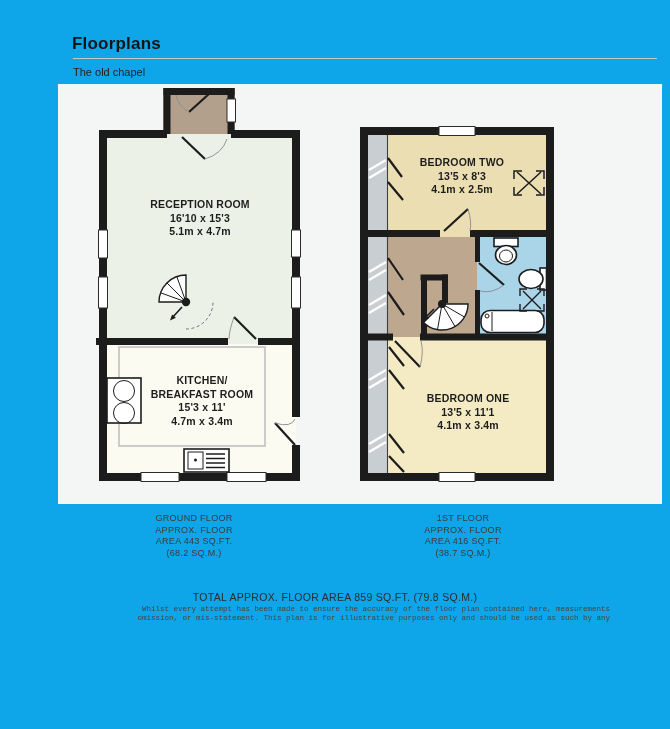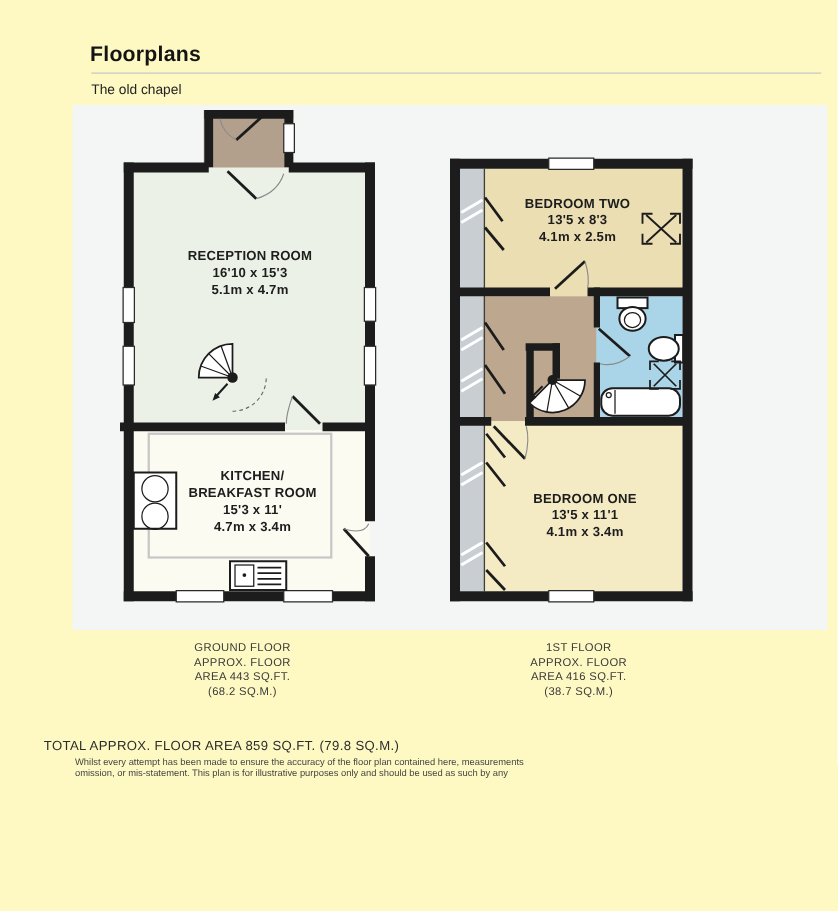--- a/index.html
+++ b/index.html
@@ -1,27 +1,27 @@
 <!DOCTYPE html>
 <html><head>
 <meta charset="utf-8">
 <style>
   html,body{margin:0;padding:0;background:#ffffff;}
-  #canvas{position:relative;width:670px;height:729px;background:#fef9c3;overflow:hidden;
+  #canvas{position:relative;width:670px;height:729px;background:#0ea5e9;overflow:hidden;
           font-family:"Liberation Sans",sans-serif;color:#1e1e1e;}
   .abs{position:absolute;}
   .title{left:72px;top:34px;font-size:17px;font-weight:bold;letter-spacing:0.2px;color:#141414;}
   .rule{left:73px;top:58px;width:584px;border-top:1.5px solid #c6c6c6;height:0;}
   .subtitle{left:73px;top:66px;font-size:11px;color:#232323;}
   .tint{left:58px;top:84px;width:604px;height:420px;background:#f3f6f4;}
   .caption{width:140px;text-align:center;font-size:9px;line-height:11.5px;letter-spacing:0.3px;color:#3a3a3a;}
   .cap-ground{left:124px;top:513px;}
   .cap-first{left:393px;top:513px;}
-  .total{left:35px;top:591px;width:600px;font-size:10.5px;letter-spacing:0.3px;color:#2c2c2c;}
-  .disclaimer{left:60px;top:605px;width:550px;text-align:left;font-size:7.5px;line-height:9px;color:#454545;}
+  .total{left:35px;top:591px;width:600px;text-align:center;font-size:10.5px;letter-spacing:0.3px;color:#2c2c2c;}
+  .disclaimer{left:60px;top:605px;width:550px;text-align:right;font-size:7.5px;line-height:9px;color:#454545;font-family:Liberation Mono, monospace;}
   svg{position:absolute;display:block;}
   .wall{stroke:#1c1c1c;fill:none;}
   .w8{stroke-width:8;} .w7{stroke-width:7;} .w6{stroke-width:6;} .w5{stroke-width:5;}
   .door{stroke:#1c1c1c;stroke-width:2.2;fill:none;}
   .arc{stroke:#8a8a8a;stroke-width:0.9;fill:none;}
   .win{fill:#ffffff;stroke:#2b2b2b;stroke-width:1;}
   .fix{fill:#ffffff;stroke:#1c1c1c;stroke-width:1.6;}
   .fixthin{fill:none;stroke:#1c1c1c;stroke-width:1;}
   .counter{fill:none;stroke:#c7c7c7;stroke-width:1.8;}
   .chev{stroke:#1c1c1c;stroke-width:2.2;fill:none;}

